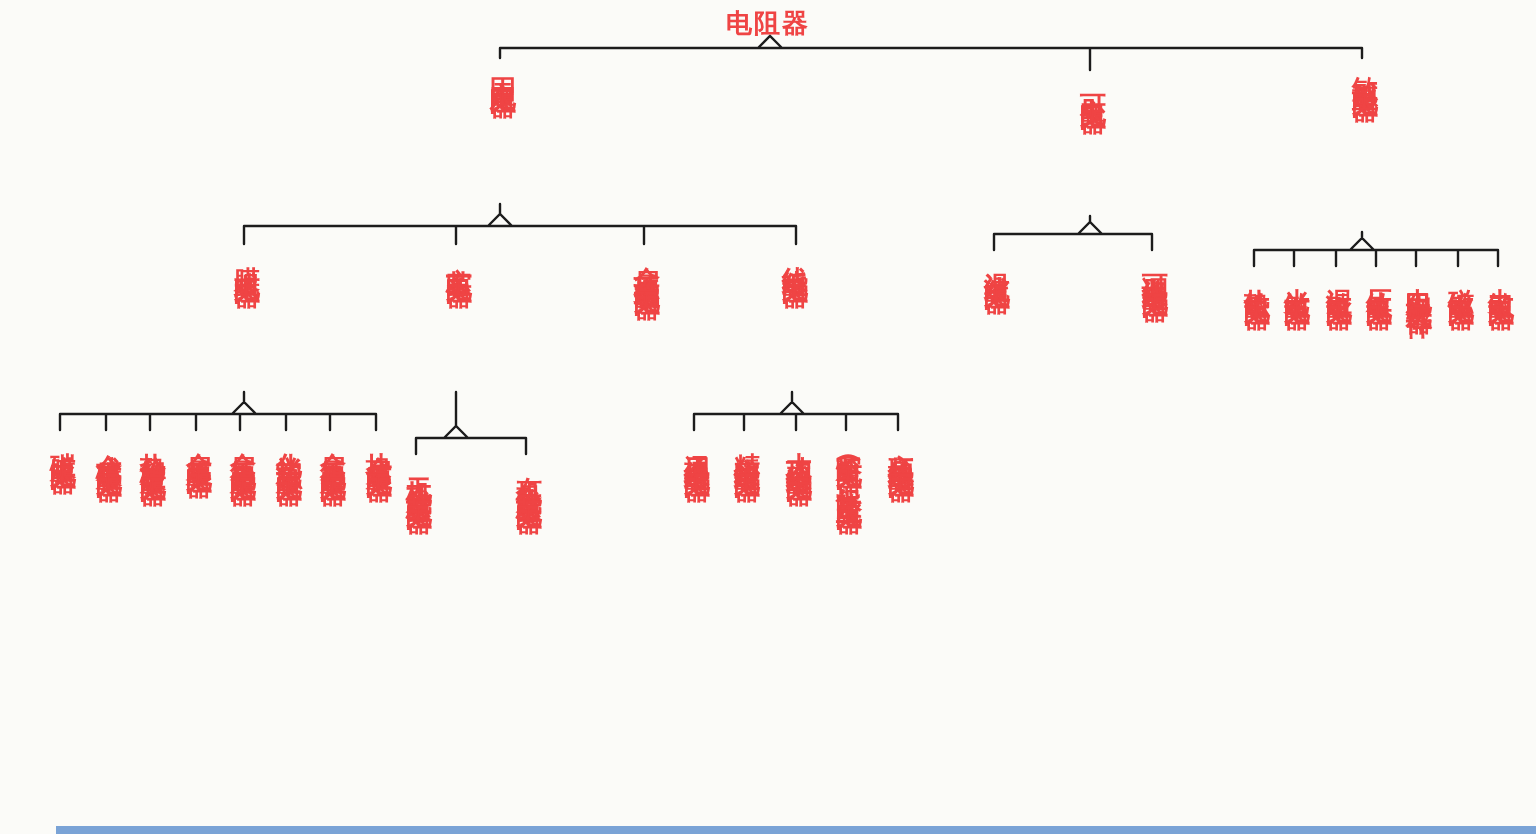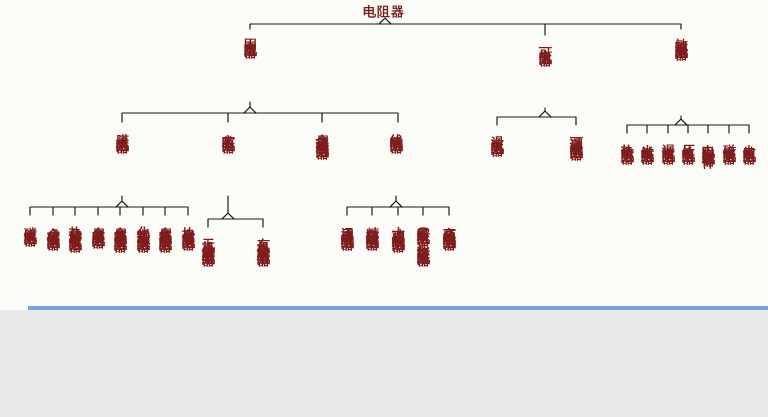--- a/index.html
+++ b/index.html
@@ -1,22 +1,22 @@
 <!DOCTYPE html>
 <html><head>
 <meta charset="utf-8">
 <style>
   html,body{margin:0;padding:0;background:#e9e9e9;}
   #stage{
     position:relative;
-    width:768px;height:310px;
+    width:768px;height:417px;
     background:#fbfbf8;
     overflow:hidden;
     font-family:"DejaVu Sans", sans-serif;
-    color:#7f1d1d;
+    color:#ef4444;
   }
   #connectors{position:absolute;left:0;top:0;width:768px;height:417px;}
   .vlabel{
     position:absolute;
     writing-mode:vertical-rl;
     white-space:nowrap;
     font-size:13px;
     line-height:15px;
     letter-spacing:2px;
     font-weight:600;

